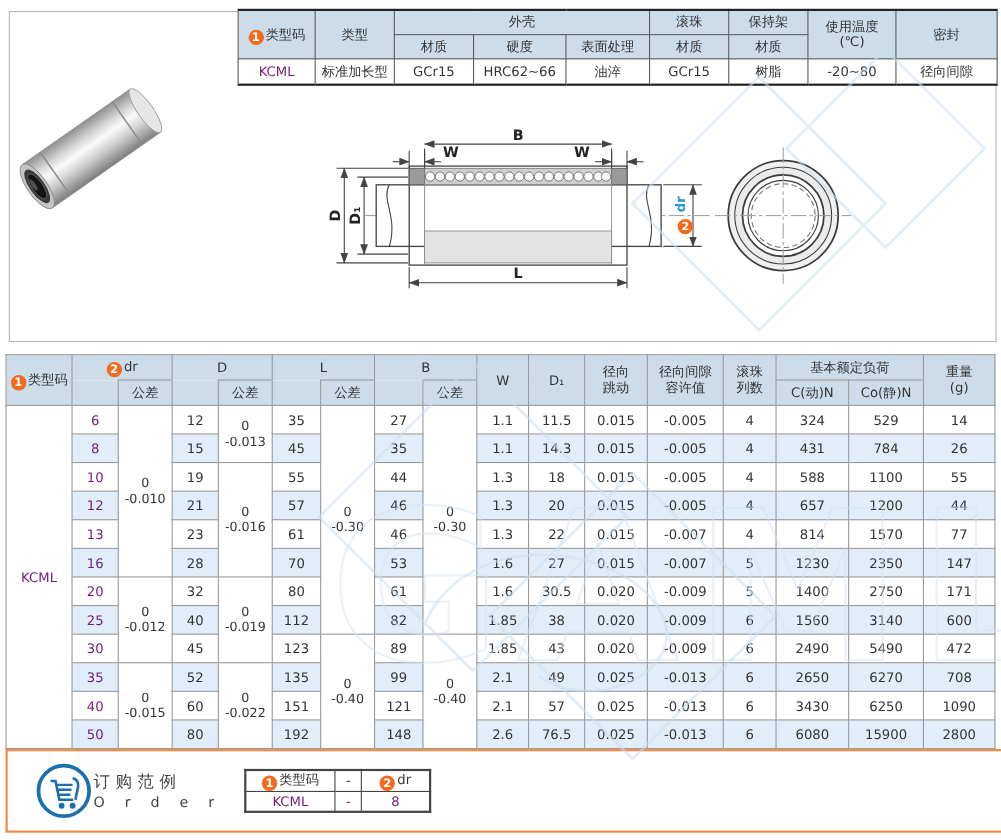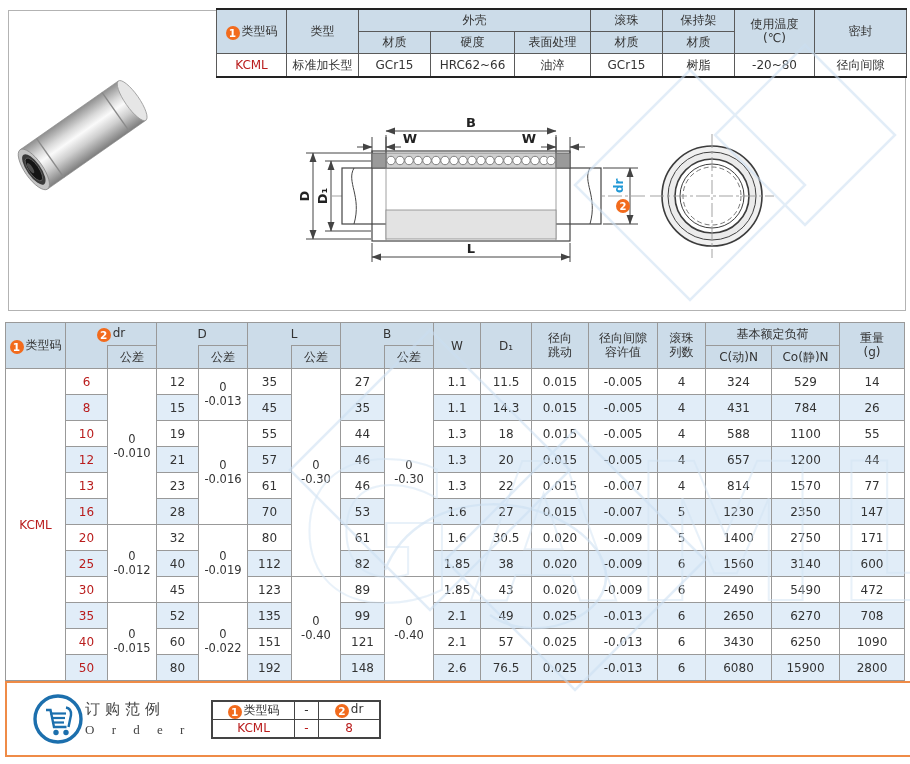--- a/index.html
+++ b/index.html
@@ -13,41 +13,41 @@
   .spec-top{position:absolute;left:216px;top:8px;width:690px;border-collapse:collapse;table-layout:fixed;
             z-index:4;font-size:12px;background:#fff;}
   .spec-top th,.spec-top td{border:1px solid #5a5a5a;text-align:center;padding:0;height:21px;font-weight:normal;}
   .spec-top th{background:#ccdce9;}
   .spec-top{border-top:2px solid #222;}
   .spec-top tr.data td{height:22px;background:#fff;border-bottom:2px solid #222;}
   .pre{white-space:pre-line;line-height:1.15;}
 
   .badge{display:inline-block;width:14px;height:14px;border-radius:50%;background:#f26b1d;color:#fff;
          font-size:10.5px;line-height:14px;text-align:center;font-weight:bold;margin-right:2px;vertical-align:-2px;}
-  .blu{color:#b91c1c;margin-top:24px;}
+  .blu{color:#701a75;margin-top:24px;}
 
   
   .spec-main{position:absolute;left:5px;top:322px;width:899px;border-collapse:collapse;table-layout:fixed;
              z-index:4;font-size:12px;background:#fff;}
   .spec-main th,.spec-main td{border:1px solid #999;text-align:center;padding:0;font-weight:normal;}
   .spec-main{border:1px solid #444;}
   .spec-main th{background:#ccdce9;height:22px;}
   .spec-main td{height:25px;background:#fff;}
   .spec-main th.nbb{border-bottom:none;}
   .spec-main th.nbt{border-top:none;}
   .spec-main td.tol{background:#fff;white-space:pre-line;font-size:11.5px;line-height:1.2;}
   .spec-main td.code{background:#fff;}
   .spec-main tr.stripe td.v{background:#e1edf8;}
 
   
   .order-box{position:absolute;left:5px;top:681px;width:894px;height:72px;border:2px solid #ef8b47;
              z-index:4;display:flex;align-items:center;padding-left:24px;box-sizing:content-box;background:#fff;}
   .order-title{color:#444;}
   .order-title .cn{font-size:15px;letter-spacing:5px;}
-  .order-title .en{font-size:13px;letter-spacing:7px;margin-top:3px;font-family:Liberation Serif, serif;}
+  .order-title .en{font-size:13px;letter-spacing:7px;margin-top:3px;}
   .order-table{margin-left:20px;border-collapse:collapse;font-size:12px;}
   .order-table th,.order-table td{border:1px solid #444;text-align:center;padding:0;height:17px;font-weight:normal;}
   .order-table{border:2px solid #444;}
 
   
   .dtxt{fill:#222;font-size:13px;font-weight:bold;font-family:"DejaVu Sans",sans-serif;}
   .drtxt{fill:#2199d6;font-size:12px;font-weight:bold;font-family:"DejaVu Sans",sans-serif;}
   .bnum{fill:#fff;font-size:10px;font-weight:bold;font-family:"DejaVu Sans",sans-serif;}
 </style>
 </head>

